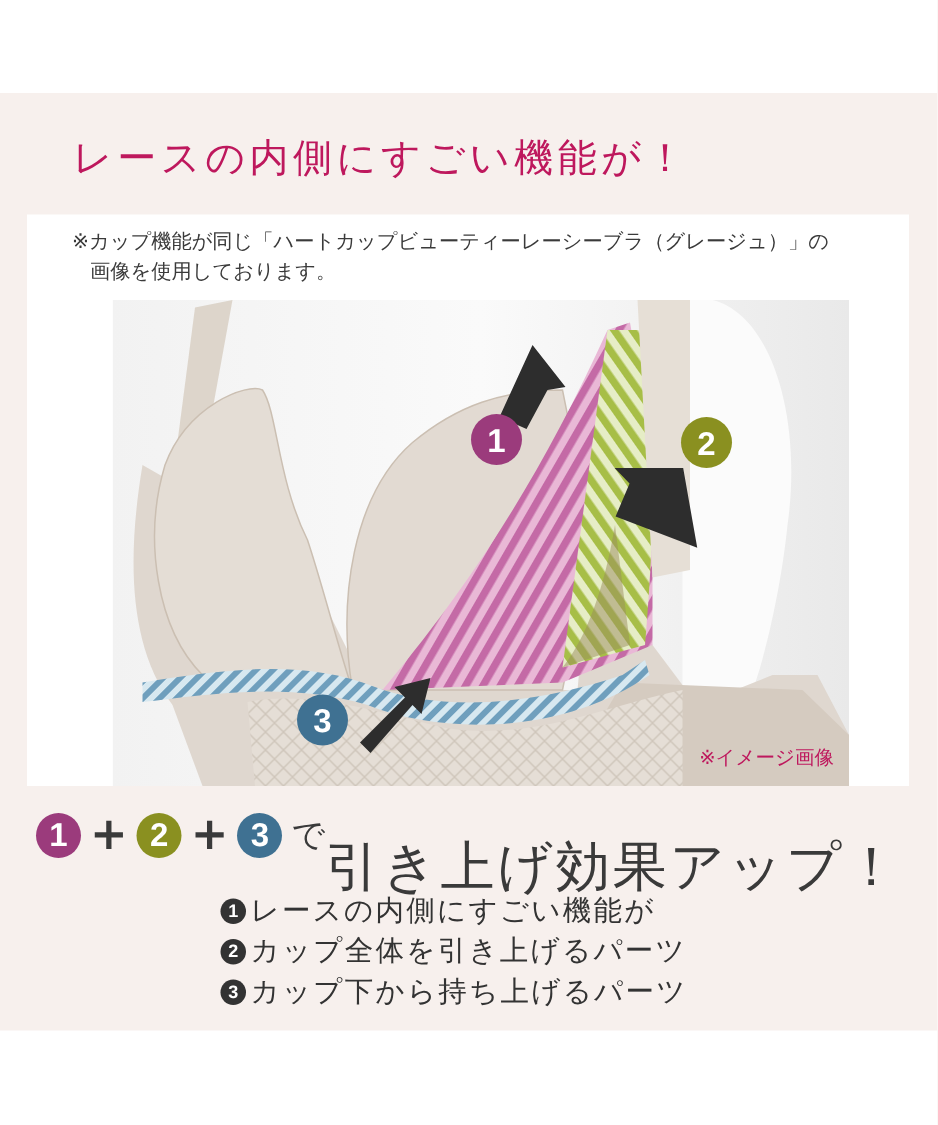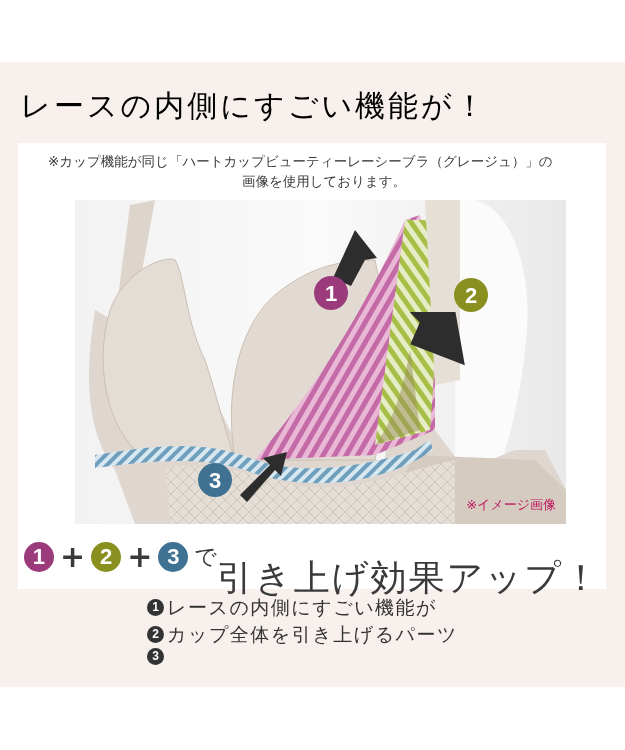--- a/index.html
+++ b/index.html
@@ -7,31 +7,31 @@
       width: 625px; height: 750px; background: #ffffff; position: relative; overflow: hidden;
       font-family: "DejaVu Sans", "Liberation Sans", sans-serif; color: #3a3a3a;
     }
     .panel {
       position: absolute; left: 0; top: 62px; width: 625px; height: 625px;
       background: #f7f0ed;
     }
     .title {
       position: absolute; left: 0; top: 22px; width: 508px; text-align: center;
       font-family: "DejaVu Serif", "Liberation Serif", serif;
-      font-size: 30px; letter-spacing: 3px; color: #000000; line-height: 44px;
+      font-size: 26px; letter-spacing: 3px; color: #be185d; line-height: 44px;
     }
     .card {
-      position: absolute; left: 18px; top: 81px; width: 588px; height: 446px;
+      position: absolute; left: 18px; top: 81px; width: 588px; height: 381px;
       background: #ffffff;
     }
     .note {
       position: absolute; left: 30px; top: 8px; width: 540px;
       font-size: 13.5px; line-height: 20px; color: #3a3a3a;
     }
-    .note .l2 { display: block; padding-left: 12px; text-align: center; }
+    .note .l2 { display: block; padding-left: 12px; }
     .photo {
       position: absolute; left: 57px; top: 57px; width: 491px; height: 324px;
       overflow: hidden;
     }
     .photo svg { display: block; }
     .photo-caption {
       position: absolute; right: 10px; bottom: 10px; font-size: 13px; color: #be185d; text-align: center;
     }
     .headline {
       position: absolute; left: 0; top: 470px; width: 625px; height: 50px;
@@ -148,15 +148,16 @@
     <div class="item">
       <span class="num">1</span>
       <span>レースの内側にすごい機能が</span>
     </div>
     <div class="item">
       <span class="num">2</span>
       <span>カップ全体を引き上げるパーツ</span>
     </div>
     <div class="item">
       <span class="num">3</span>
+      <span>カップ下から持ち上げるパーツ</span>
     </div>
   </div>
 </div>
 
 </body></html>

